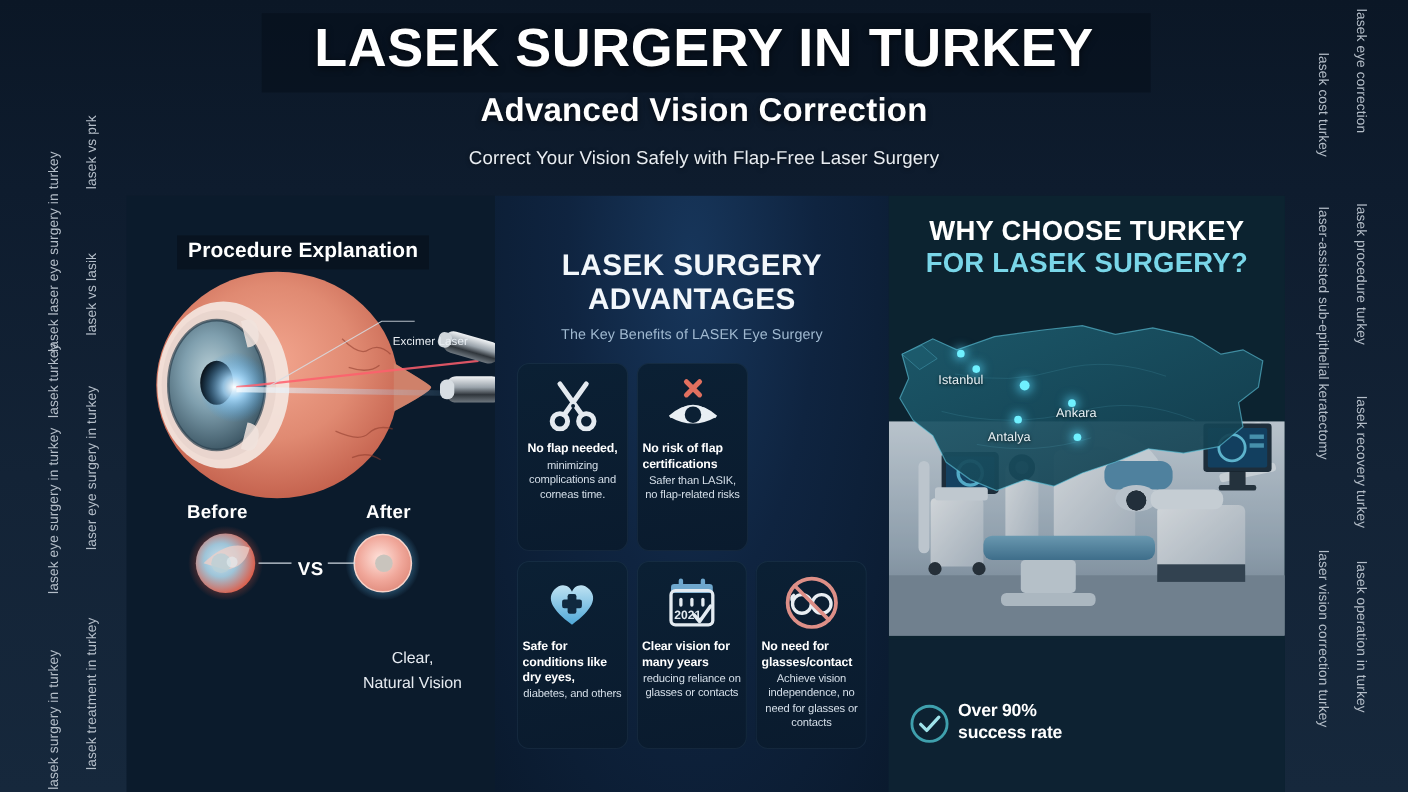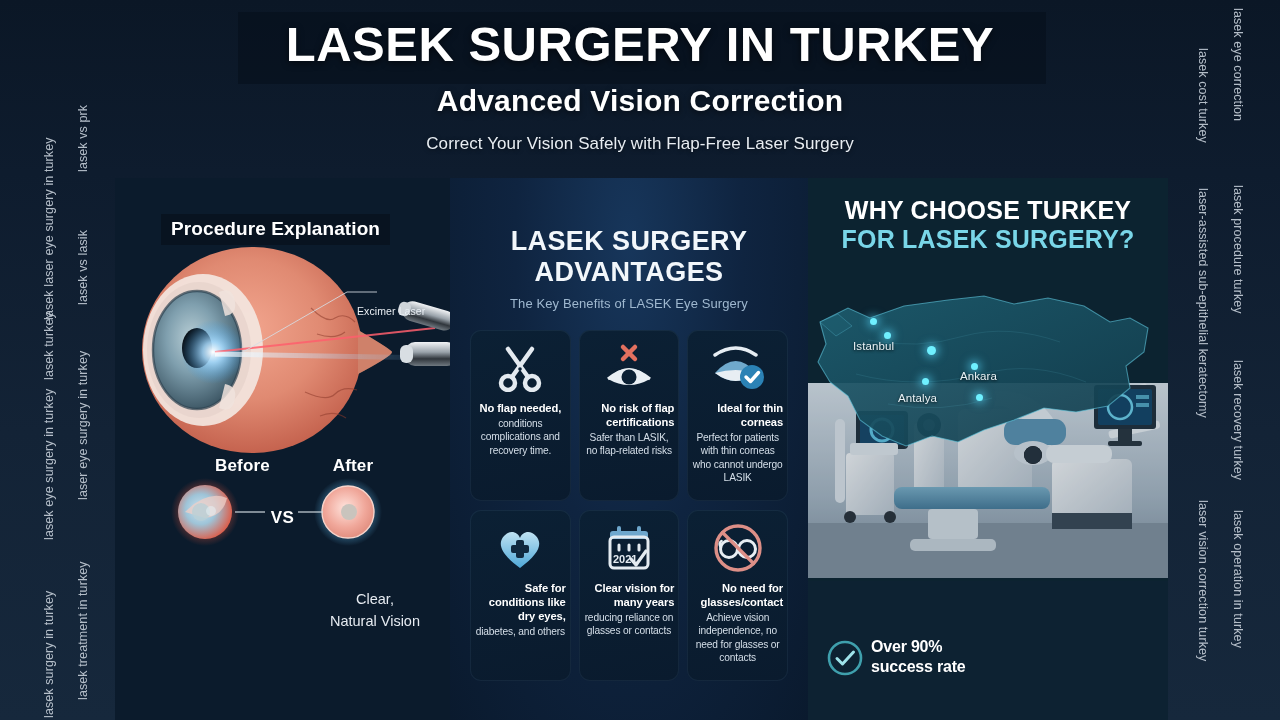--- a/index.html
+++ b/index.html
@@ -69,21 +69,21 @@
   
   .proc-label {
     position:absolute; left:46px; top:36px;
     background:rgba(7,16,28,.72);
     padding:4px 10px 5px 10px;
     font-size:19px; font-weight:bold; letter-spacing:.1px;
   }
   .eye-wrap { position:absolute; left:0; top:52px; width:335px; height:235px; }
   .vsrow { position:absolute; left:0; top:272px; width:335px; height:40px; }
   .ba-label { position:absolute; font-size:17px; font-weight:bold; letter-spacing:.2px; }
-  .ba-left  { left:55px;  top:278px; width:100px; text-align:right; }
+  .ba-left  { left:55px;  top:278px; width:100px; text-align:left; }
   .ba-right { left:188px; top:278px; width:100px; text-align:center; }
   .cap { position:absolute; font-size:14.5px; color:#e6ebf1; line-height:1.52; text-align:center; }
   .cap-left  { left:12px;  top:378px; width:190px; }
   .cap-right { left:185px; top:388px; width:150px; }
   .vs-txt {
     position:absolute; left:0; top:330px; width:335px; text-align:center;
     font-size:17px; font-weight:bold; letter-spacing:.5px;
   }
   .laser-lbl {
     position:absolute; left:242px; top:75px;
@@ -105,21 +105,21 @@
   .card {
     width:101px; height:171px;
     background:linear-gradient(170deg,#0b2034 0%,#0a1b2e 100%);
     border-radius:11px;
     box-shadow:inset 0 0 0 1px rgba(120,170,215,.09);
     display:flex; flex-direction:column; align-items:center;
     padding:10px 5px 6px 5px;
   }
   .card-icon { height:56px; display:flex; align-items:center; justify-content:center; }
   .card-t {
-    font-size:11.2px; font-weight:bold; text-align:right; line-height:1.26;
+    font-size:11.2px; font-weight:bold; text-align:left; line-height:1.26;
     margin-top:5px; color:#ffffff; letter-spacing:-.1px;
   }
   .card-d {
     font-size:10.2px; text-align:center; line-height:1.3; color:#d5dfe9;
     margin-top:2px; letter-spacing:-.15px;
   }
 
   
   .r-h {
     position:absolute; left:0; top:18px; width:360px; text-align:center;
@@ -324,52 +324,39 @@
               <g stroke="#e4eaf0" stroke-width="4.5" fill="none" stroke-linecap="round">
                 <line x1="11" y1="5" x2="31" y2="33"></line>
                 <line x1="35" y1="5" x2="15" y2="33"></line>
               </g>
               <circle cx="11" cy="39" r="7" fill="none" stroke="#e4eaf0" stroke-width="4.5"></circle>
               <circle cx="35" cy="39" r="7" fill="none" stroke="#e4eaf0" stroke-width="4.5"></circle>
               <circle cx="23" cy="25" r="1.8" fill="#0b2034"></circle>
             </svg>
           </div>
           <div class="card-t">No flap needed,</div>
-          <div class="card-d">conditions complications and recovery time.</div>
+          <div class="card-d">minimizing complications and corneas time.</div>
         </div>
 
         <div class="card">
           <div class="card-icon">
             <svg width="54" height="50" viewBox="0 0 54 50">
               <g stroke="#e2705f" stroke-width="4.5" stroke-linecap="round">
                 <line x1="21" y1="4" x2="33" y2="16"></line>
                 <line x1="33" y1="4" x2="21" y2="16"></line>
               </g>
               <path d="M6,36 Q27,14 48,36 Q27,48 6,36 Z" fill="#e9eff4"></path>
               <path d="M6,36 Q27,18 48,36" fill="none" stroke="#e9eff4" stroke-width="3"></path>
               <circle cx="27" cy="34" r="7.5" fill="#0b2034"></circle>
             </svg>
           </div>
           <div class="card-t">No risk of flap certifications</div>
           <div class="card-d">Safer than LASIK, no flap-related risks</div>
         </div>
 
-        <div class="card">
-          <div class="card-icon">
-            <svg width="56" height="50" viewBox="0 0 56 50">
-              <path d="M5,12 Q26,-2 46,12" fill="none" stroke="#e6edf3" stroke-width="3.4" stroke-linecap="round"></path>
-              <path d="M5,30 Q26,6 46,30 Q26,46 5,30 Z" fill="#6fa9cc"></path>
-              <path d="M5,30 Q26,46 46,30 Q26,24 5,30 Z" fill="#e8eef3"></path>
-              <circle cx="42" cy="34" r="12" fill="#2b82b5"></circle>
-              <path d="M36,34 l4.5,4.5 l8,-9" fill="none" stroke="#ffffff" stroke-width="3.4" stroke-linecap="round" stroke-linejoin="round"></path>
-            </svg>
-          </div>
-          <div class="card-t">Ideal for thin corneas</div>
-          <div class="card-d">Perfect for patients with thin corneas who cannot undergo LASIK</div>
-        </div>
       </div>
 
       <div class="crow">
 
         <div class="card">
           <div class="card-icon">
             <svg width="50" height="46" viewBox="0 0 50 46">
               <defs>
                 <linearGradient id="hg" x1="0" y1="0" x2="0" y2="1">
                   <stop offset="0%" stop-color="#bfe2f2"></stop>

